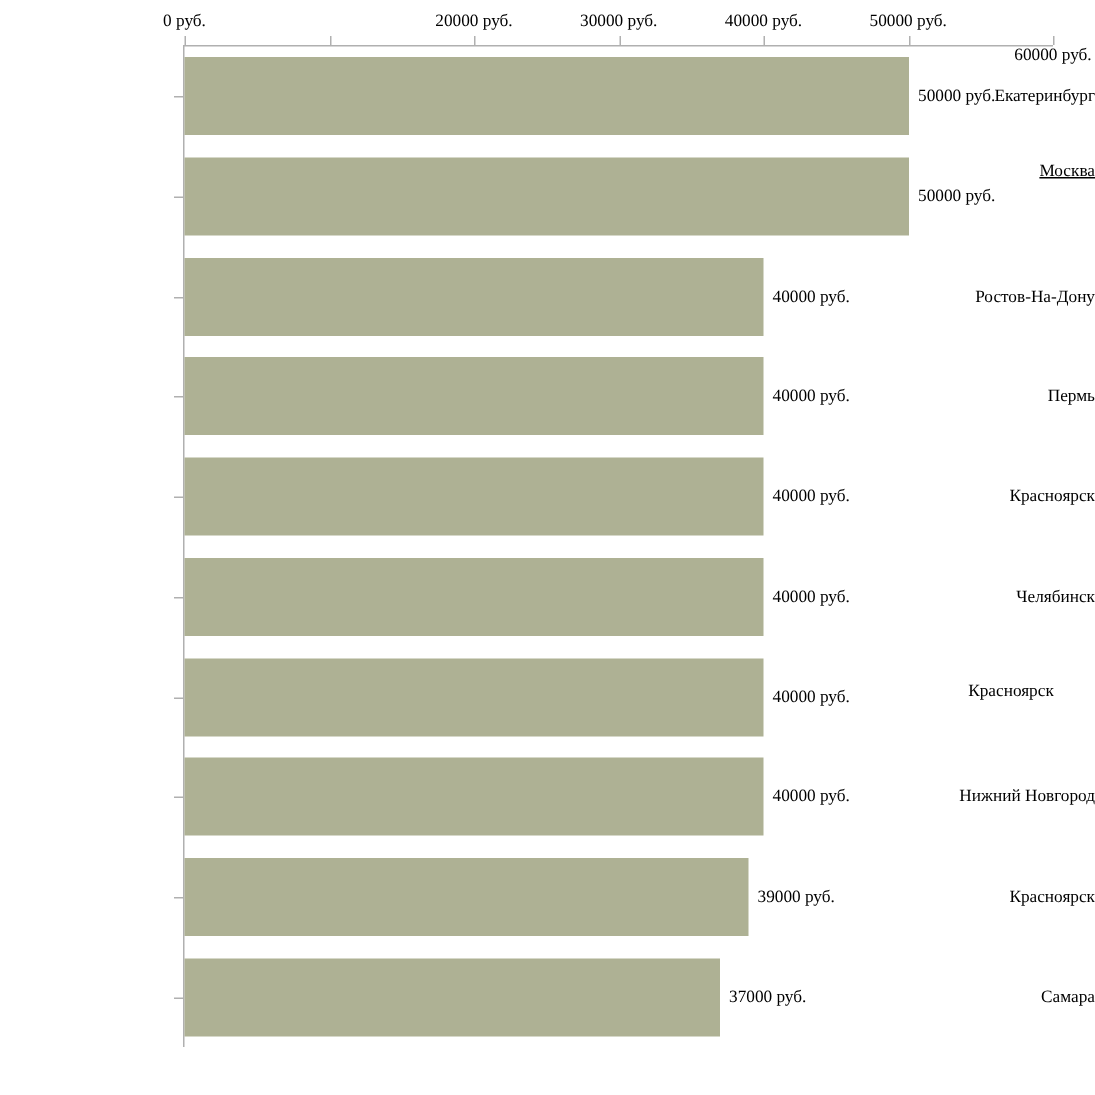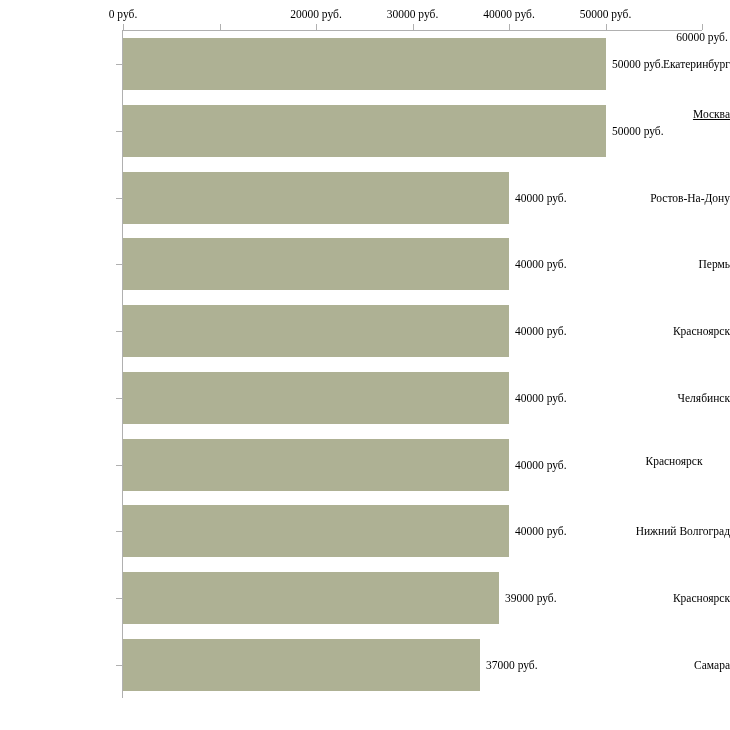--- a/index.html
+++ b/index.html
@@ -118,21 +118,21 @@
       <div class="cat-label" style="top: 198px;">Ростов-На-Дону</div>
       <div class="ytick-mark" style="top: 264px;"></div>
       <div class="cat-label" style="top: 264px;">Пермь</div>
       <div class="ytick-mark" style="top: 331px;"></div>
       <div class="cat-label" style="top: 331px;">Красноярск</div>
       <div class="ytick-mark" style="top: 398px;"></div>
       <div class="cat-label" style="top: 398px;">Челябинск</div>
       <div class="ytick-mark" style="top: 465px;"></div>
       <div class="cat-label" style="top: 461px; text-align: center;">Красноярск</div>
       <div class="ytick-mark" style="top: 531px;"></div>
-      <div class="cat-label" style="top: 531px;">Нижний Волгоград</div>
+      <div class="cat-label" style="top: 531px;">Нижний Новгород</div>
       <div class="ytick-mark" style="top: 598px;"></div>
       <div class="cat-label" style="top: 598px;">Красноярск</div>
       <div class="ytick-mark" style="top: 665px;"></div>
       <div class="cat-label" style="top: 665px;">Самара</div>
     </div>
   <div id="bars-layer">
       <div class="bar" title="Екатеринбург: 50000 руб." style="top: 38px; width: 483px; height: 52px; background: rgb(174, 177, 148);"></div>
       <div class="bar-value" style="left: 612px; top: 64px;">50000 руб.</div>
       <div class="bar" title="Москва: 50000 руб." style="top: 105px; width: 483px; height: 52px; background: rgb(174, 177, 148);"></div>
       <div class="bar-value" style="left: 612px; top: 131px;">50000 руб.</div>

